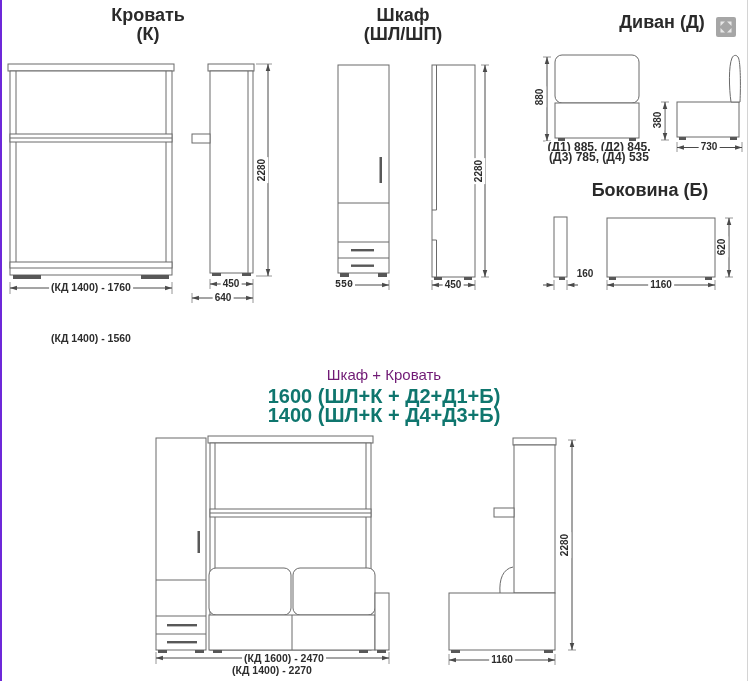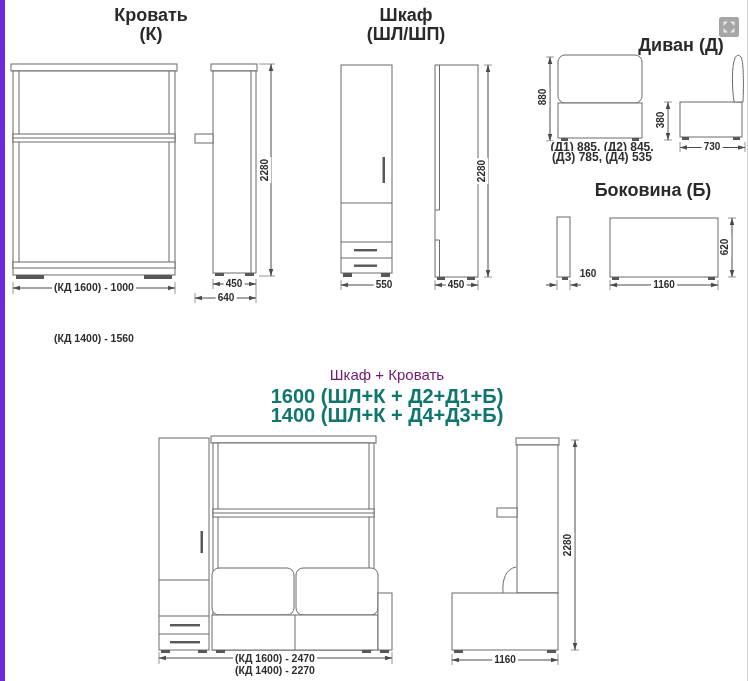--- a/index.html
+++ b/index.html
@@ -1,19 +1,19 @@
 <!DOCTYPE html>
 <html><head>
 <meta charset="utf-8">
 <style>
   html,body { margin:0; padding:0; background:#fff; }
   #stage {
     position:relative; width:748px; height:681px; background:#ffffff;
     font-family:"Liberation Sans", sans-serif; overflow:hidden;
-    border-left:5px solid #6d28d9; border-right:1px solid #d4d4d4; box-sizing:border-box;
+    border-left:2px solid #6d28d9; border-right:1px solid #d4d4d4; box-sizing:border-box;
   }
   svg { position:absolute; left:0; top:0; }
   .s  { fill:#ffffff; stroke:#6a6a6a; stroke-width:1; }
   .sn { fill:none;    stroke:#6a6a6a; stroke-width:1; }
   .f  { fill:#585858; stroke:none; }
   .d  { stroke:#4a4a4a; stroke-width:1; fill:none; }
   .tick { stroke:#8b8b8b; stroke-width:0.9; }
   .lbl {
     position:absolute; color:#2d2d2d; white-space:nowrap;
     transform:translate(-50%,-50%); background:#fff; padding:0 2px; line-height:1.15;
@@ -211,48 +211,48 @@
       <line class="tick" x1="566" y1="440" x2="574" y2="440"></line>
       <line class="tick" x1="566" y1="650" x2="574" y2="650"></line>
       <line class="d" x1="570" y1="440" x2="570" y2="650" marker-start="url(#ar)" marker-end="url(#ar)"></line>
     </g>
   </svg>
 
   <div class="lbl title" style="left:146px; top:15px;">Кровать</div>
   <div class="lbl title" style="left:146px; top:34px;">(К)</div>
   <div class="lbl title" style="left:401px; top:15px;">Шкаф</div>
   <div class="lbl title" style="left:401px; top:34px;">(ШЛ/ШП)</div>
-  <div class="lbl title" style="left:676px; top:22px;margin-top:23px;">Диван  (Д)</div>
+  <div class="lbl title" style="left:660px; top:22px;">Диван  (Д)</div>
   <div class="lbl title" style="left:648px; top:190px;">Боковина (Б)</div>
 
-  <div class="lbl dimM" style="left:89px;  top:287px;">(КД 1600) - 1000</div>
+  <div class="lbl dimM" style="left:89px;  top:287px;">(КД 1400) - 1760</div>
   <div class="lbl dimM" style="left:89px;  top:298px;margin-top:40px;">(КД 1400) - 1560</div>
   <div class="lbl dimS" style="left:229px; top:283.5px;">450</div>
   <div class="lbl dimS" style="left:221px; top:297.5px;">640</div>
   <div class="lbl dimS rot" style="left:260px; top:170px;">2280</div>
 
-  <div class="lbl dimS" style="left:379px; top:284.5px;">550</div>
+  <div class="lbl dimS" style="left:342px; top:284.5px;font-family:Liberation Mono, monospace;">550</div>
   <div class="lbl dimS" style="left:451px; top:284.5px;">450</div>
   <div class="lbl dimS rot" style="left:477px; top:171px;">2280</div>
 
   <div class="lbl dimS rot" style="left:538px; top:97px;">880</div>
   <div class="lbl dimXS" style="left:597px; top:147.5px;">(Д1) 885, (Д2) 845,</div>
   <div class="lbl dimXS" style="left:597px; top:158px;">(Д3) 785, (Д4) 535</div>
   <div class="lbl dimS rot" style="left:656px; top:120px;">380</div>
   <div class="lbl dimS" style="left:707px; top:147px;">730</div>
 
   <div class="lbl dimS" style="left:583px; top:274px;text-align:right;">160</div>
   <div class="lbl dimS" style="left:659px; top:284.5px;">1160</div>
   <div class="lbl dimS rot" style="left:720px; top:247px;">620</div>
 
   <div class="lbl heading" style="left:382px; top:375px;">Шкаф + Кровать</div>
   <div class="lbl variant" style="left:382px; top:396px;">1600 (ШЛ+К + Д2+Д1+Б)</div>
   <div class="lbl variant" style="left:382px; top:415px;">1400 (ШЛ+К + Д4+Д3+Б)</div>
 
-  <div class="lbl dimM" style="left:270px; top:658px;">(КД 1600) - 2470</div>
+  <div class="lbl dimM" style="left:282px; top:658px;">(КД 1600) - 2470</div>
   <div class="lbl dimM" style="left:270px; top:669.5px;">(КД 1400) - 2270</div>
   <div class="lbl dimS" style="left:500px; top:659.5px;">1160</div>
   <div class="lbl dimS rot" style="left:563px; top:545px;">2280</div>
 
   <div id="expand-icon">
     <svg width="20" height="20" viewBox="0 0 20 20">
       <g fill="#e8e8e8">
         <path d="M4.5,4.5 L9,4.5 L4.5,9 Z"></path>
         <path d="M15.5,4.5 L11,4.5 L15.5,9 Z"></path>
         <path d="M4.5,15.5 L9,15.5 L4.5,11 Z"></path>

